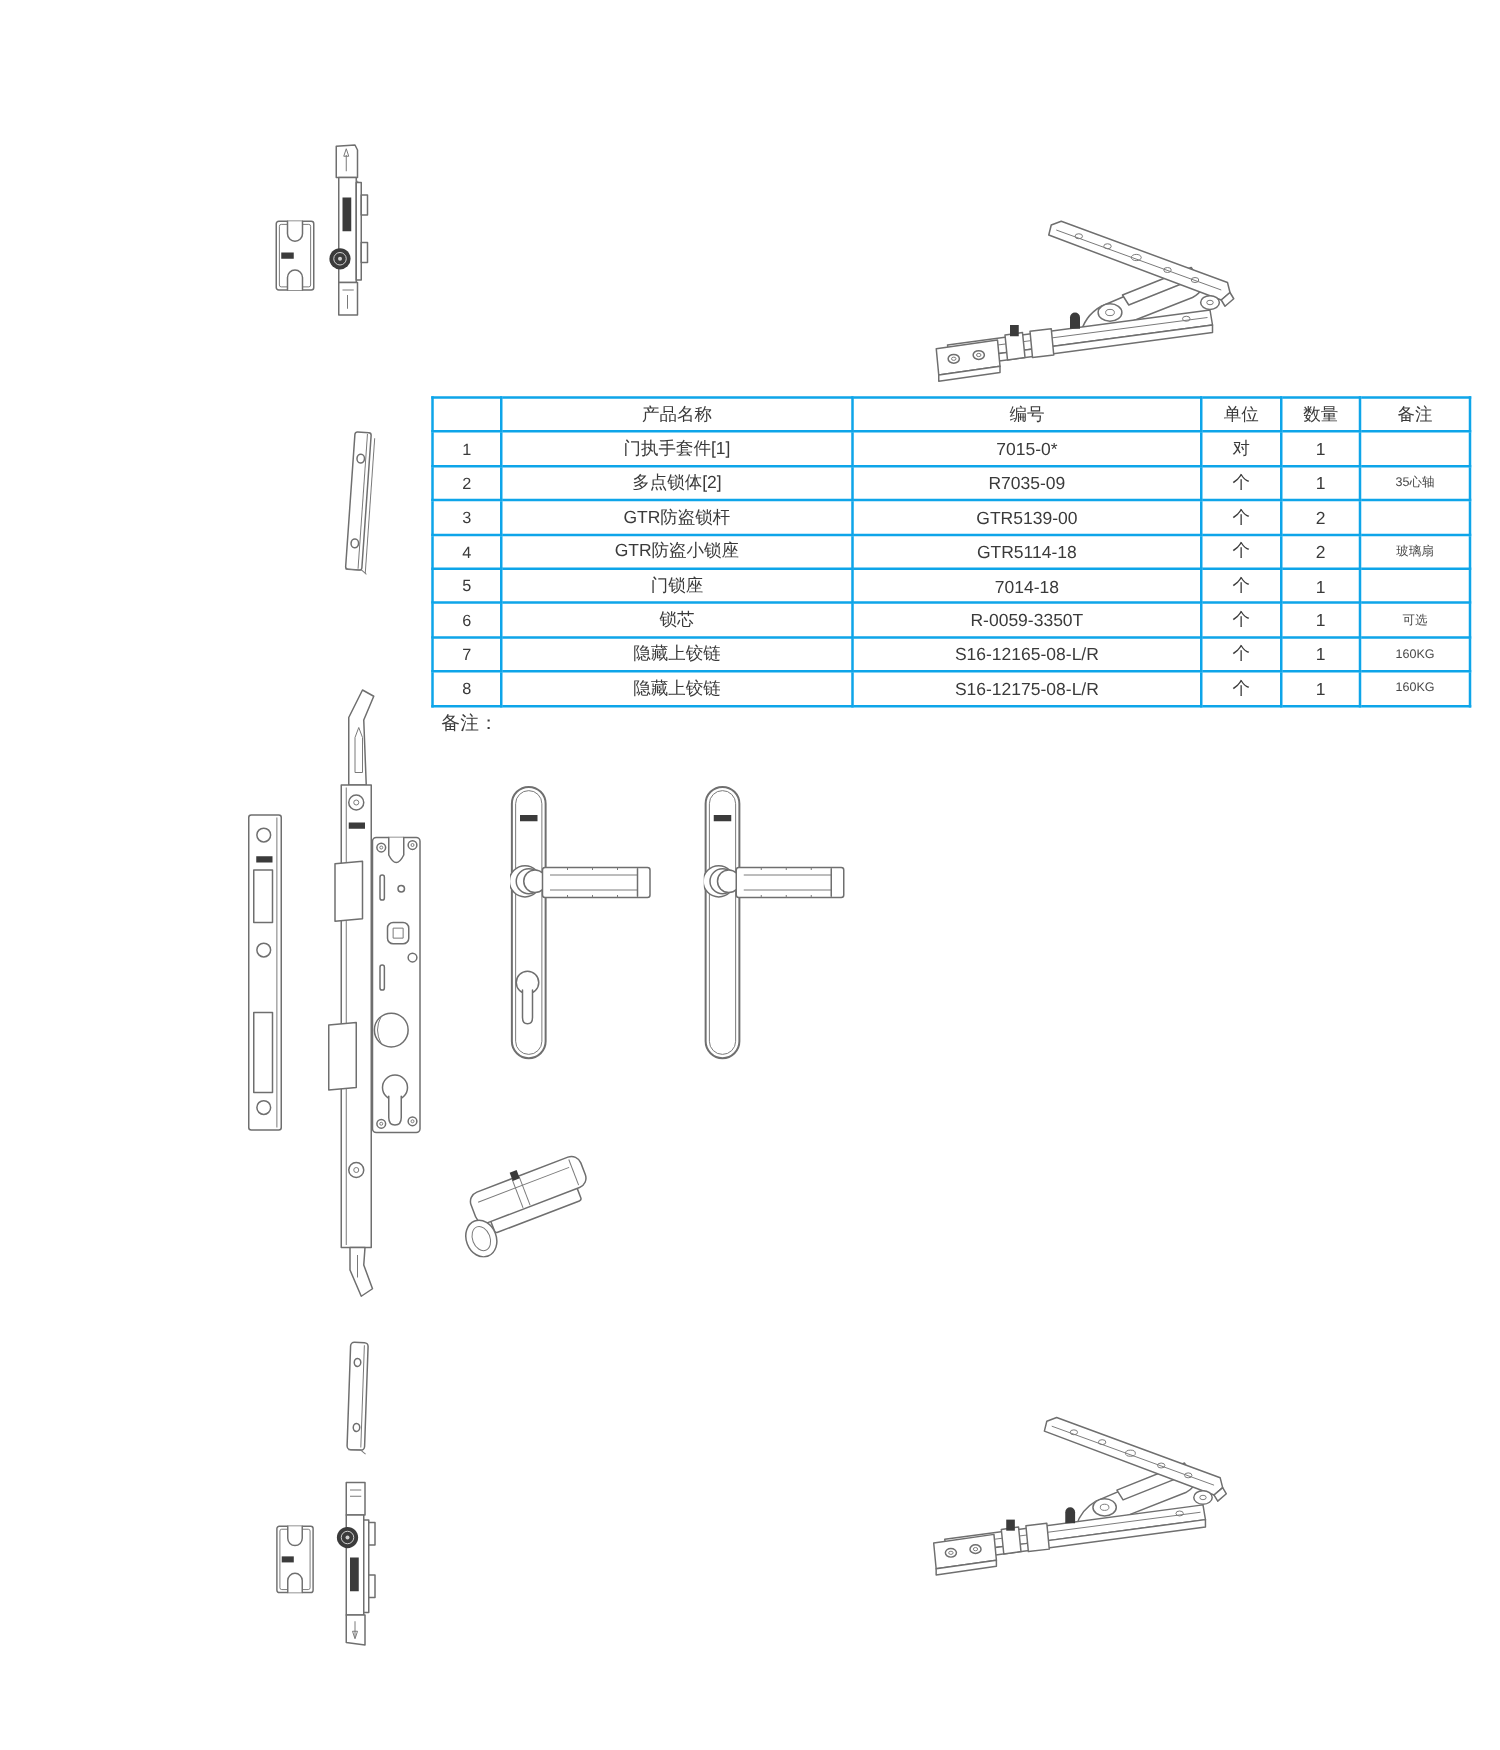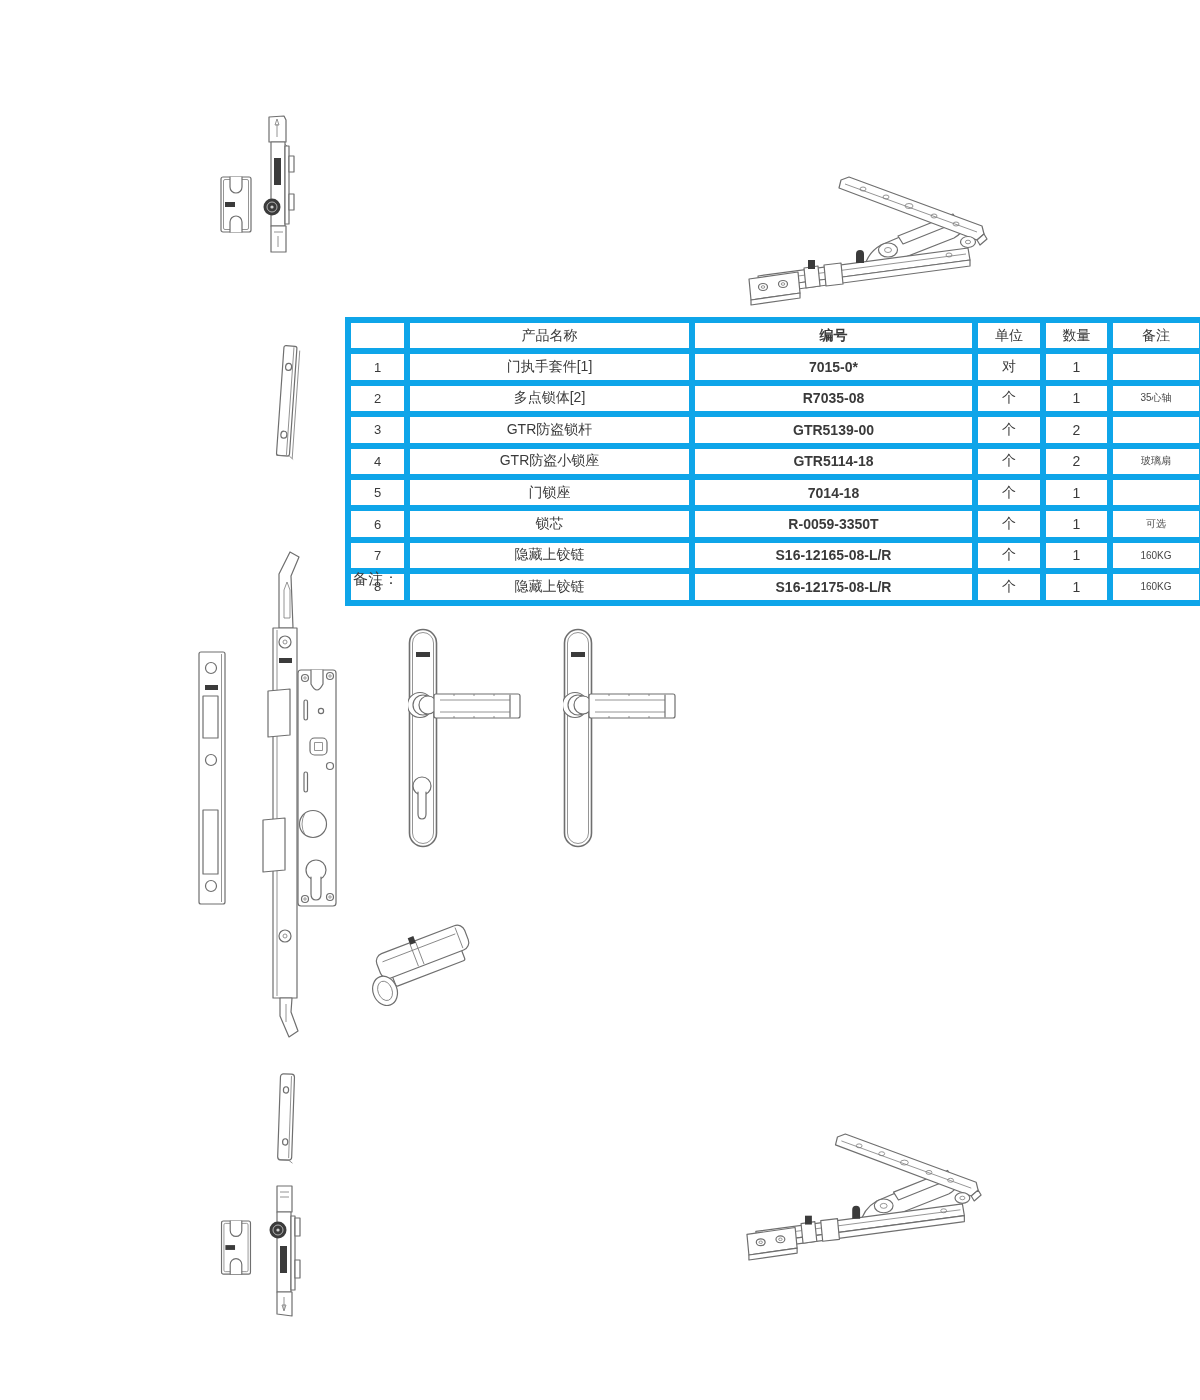--- a/index.html
+++ b/index.html
@@ -8,27 +8,27 @@
     font-family:"Liberation Sans","DejaVu Sans",sans-serif;color:#3f3f3f;
     overflow:hidden;
   }
   .abs{position:absolute;}
   
   .parts-table{
     position:absolute;left:345px;top:317px;width:818px;height:238px;
     border-collapse:collapse;table-layout:fixed;background:#fff;
   }
   .parts-table th,.parts-table td{
-    border:6px solid #0ea5e9;text-align:center;vertical-align:middle;
+    border:2px solid #0ea5e9;text-align:center;vertical-align:middle;
     font-size:14px;font-weight:400;color:#3a3a3a;padding:0;height:25.4px;
     white-space:nowrap;overflow:hidden;
   }
   .parts-table .c0{width:53px;font-size:13px;}
   .parts-table .c1{width:279px;}
-  .parts-table .c2{width:277px;font-weight:bold;}
+  .parts-table .c2{width:277px;}
   .parts-table .c3{width:62px;}
   .parts-table .c4{width:61px;}
   .parts-table .c5{width:86px;}
   .parts-table td.rm{font-size:10px;color:#474747;margin-top:14px;}
   
   .notes{
     position:absolute;left:353px;top:568px;display:flex;
     font-size:15px;color:#3c3c3c;line-height:21px;letter-spacing:0.2px;
   }
   .notes .lbl{flex:none;margin-right:12px;}
@@ -144,21 +144,21 @@
       <td class="c0">1</td>
       <td class="c1">门执手套件[1]</td>
       <td class="c2">7015-0*</td>
       <td class="c3">对</td>
       <td class="c4">1</td>
       <td class="c5 rm"></td>
     </tr>
     <tr>
       <td class="c0">2</td>
       <td class="c1">多点锁体[2]</td>
-      <td class="c2">R7035-08</td>
+      <td class="c2">R7035-09</td>
       <td class="c3">个</td>
       <td class="c4">1</td>
       <td class="c5 rm">35心轴</td>
     </tr>
     <tr>
       <td class="c0">3</td>
       <td class="c1">GTR防盗锁杆</td>
       <td class="c2">GTR5139-00</td>
       <td class="c3">个</td>
       <td class="c4">2</td>

